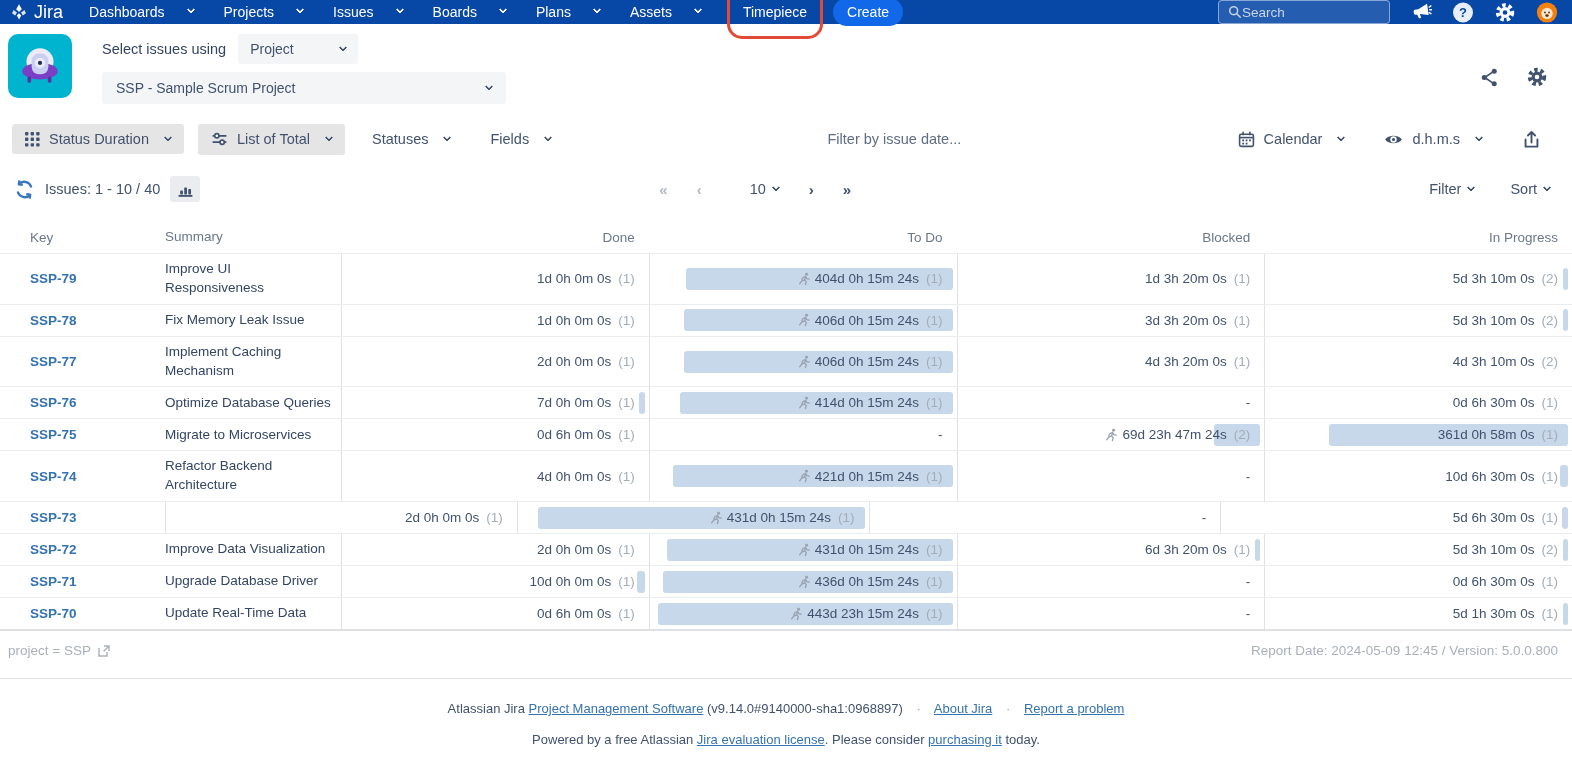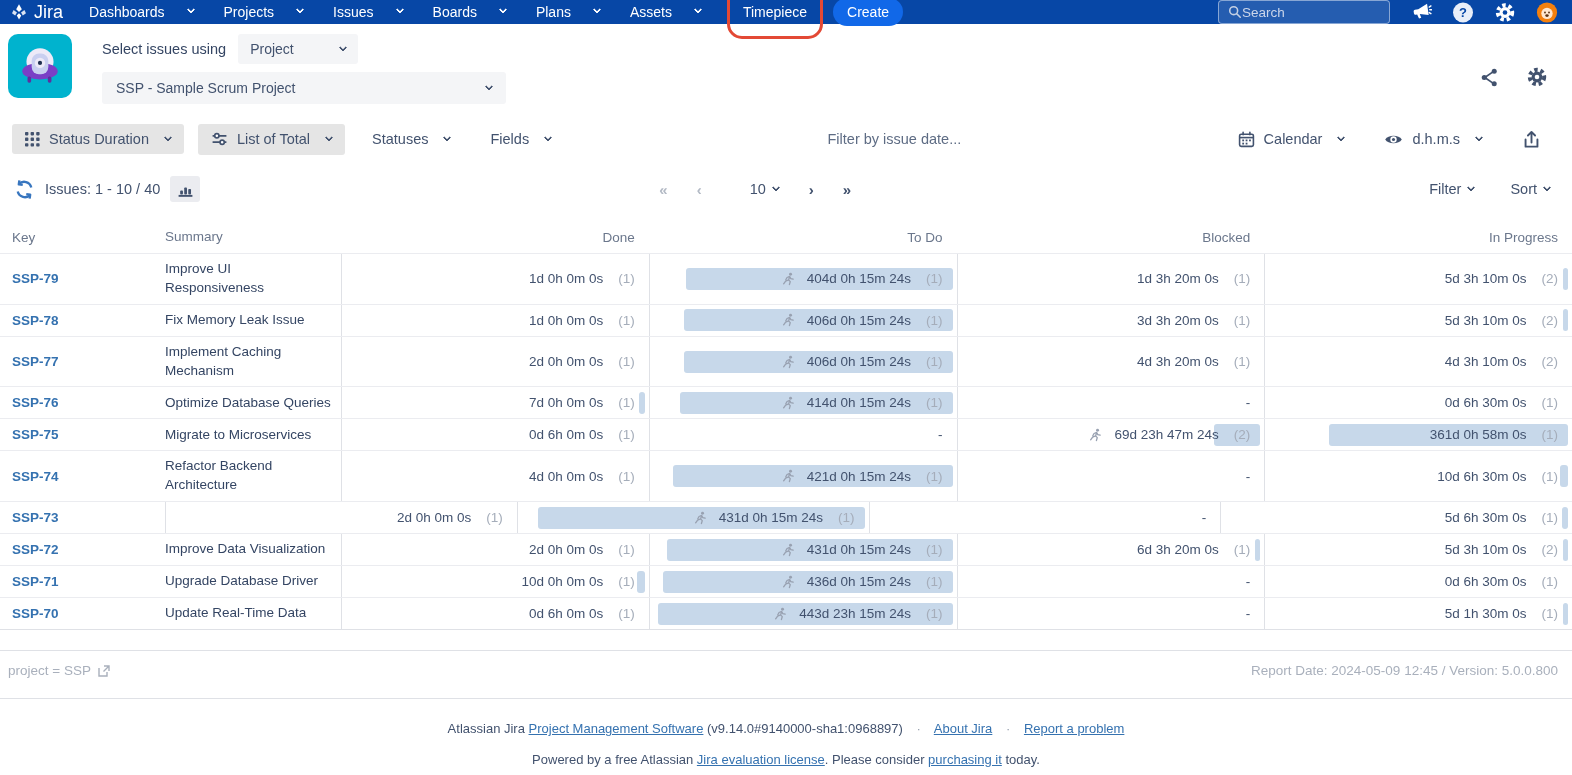--- a/index.html
+++ b/index.html
@@ -57,33 +57,33 @@
   .page-size { display:flex; align-items:center; font-size:14.5px; cursor:pointer;margin-left:19px; }
   .pager-right { display:flex; align-items:center; gap:36px; }
   .pr-btn { display:flex; align-items:center; font-size:14.5px; color:#42526E; cursor:pointer; }
   
   .issue-table { margin-top:16px; }
   .t-row { display:flex; align-items:stretch; border-top:1px solid #EBECF0; min-height:32px; }
   .t-head { border-top:none; min-height:26px; }
   .t-head .cell { color:#6B778C; font-size:13.5px; border-left:none !important; }
   .t-foot-line { border-top:1px solid #DFE1E6; }
   .cell { display:flex; align-items:center; font-size:13.5px; }
-  .c-key { width:165px; padding-left:12px; flex:none; }
+  .c-key { width:165px; padding-left:30px; flex:none; }
   .c-summary { width:176px; flex:none; color:#344563; line-height:1.4; padding:6px 10px 6px 0; }
   .c-dur { flex:1; border-left:1px solid #DFE1E6; position:relative;
     justify-content:flex-end; padding:0 14px; color:#42526E; }
   .key-link { color:#3572B0; font-weight:600; cursor:pointer; }
   .bar { position:absolute; right:4px; top:50%; transform:translateY(-50%); height:22px;
     background:#C7D8EA; border-radius:3px; z-index:0; }
-  .val { position:relative; z-index:1; display:flex; align-items:center; gap:12px; white-space:nowrap; }
+  .val { position:relative; z-index:1; display:flex; align-items:center; gap:4px; white-space:nowrap; }
   .count { color:#A5ADBA; margin-left:3px; }
   .runner { flex:none; }
   
   .report-footer { display:flex; justify-content:space-between; align-items:center;
-    border-top:1px solid #DFE1E6; padding:12px 14px 14px 8px; color:#A9B0BC; font-size:13.5px;margin-top:20px; }
+    border-top:1px solid #DFE1E6; padding:12px 14px 14px 8px; color:#A9B0BC; font-size:13.5px; }
   .rf-left { display:flex; align-items:center; gap:6px; }
   
   .page-footer { border-top:1px solid #DFE1E6; margin-top:6px; padding-top:22px; text-align:center;
     color:#42526E; font-size:13px; }
   .page-footer a { color:#3572B0; text-decoration:underline; cursor:pointer; }
   .pf-line { margin-bottom:16px; }
   .pf-sep { color:#97A0AF; margin:0 10px; }
 </style>
 </head>
 <body>

